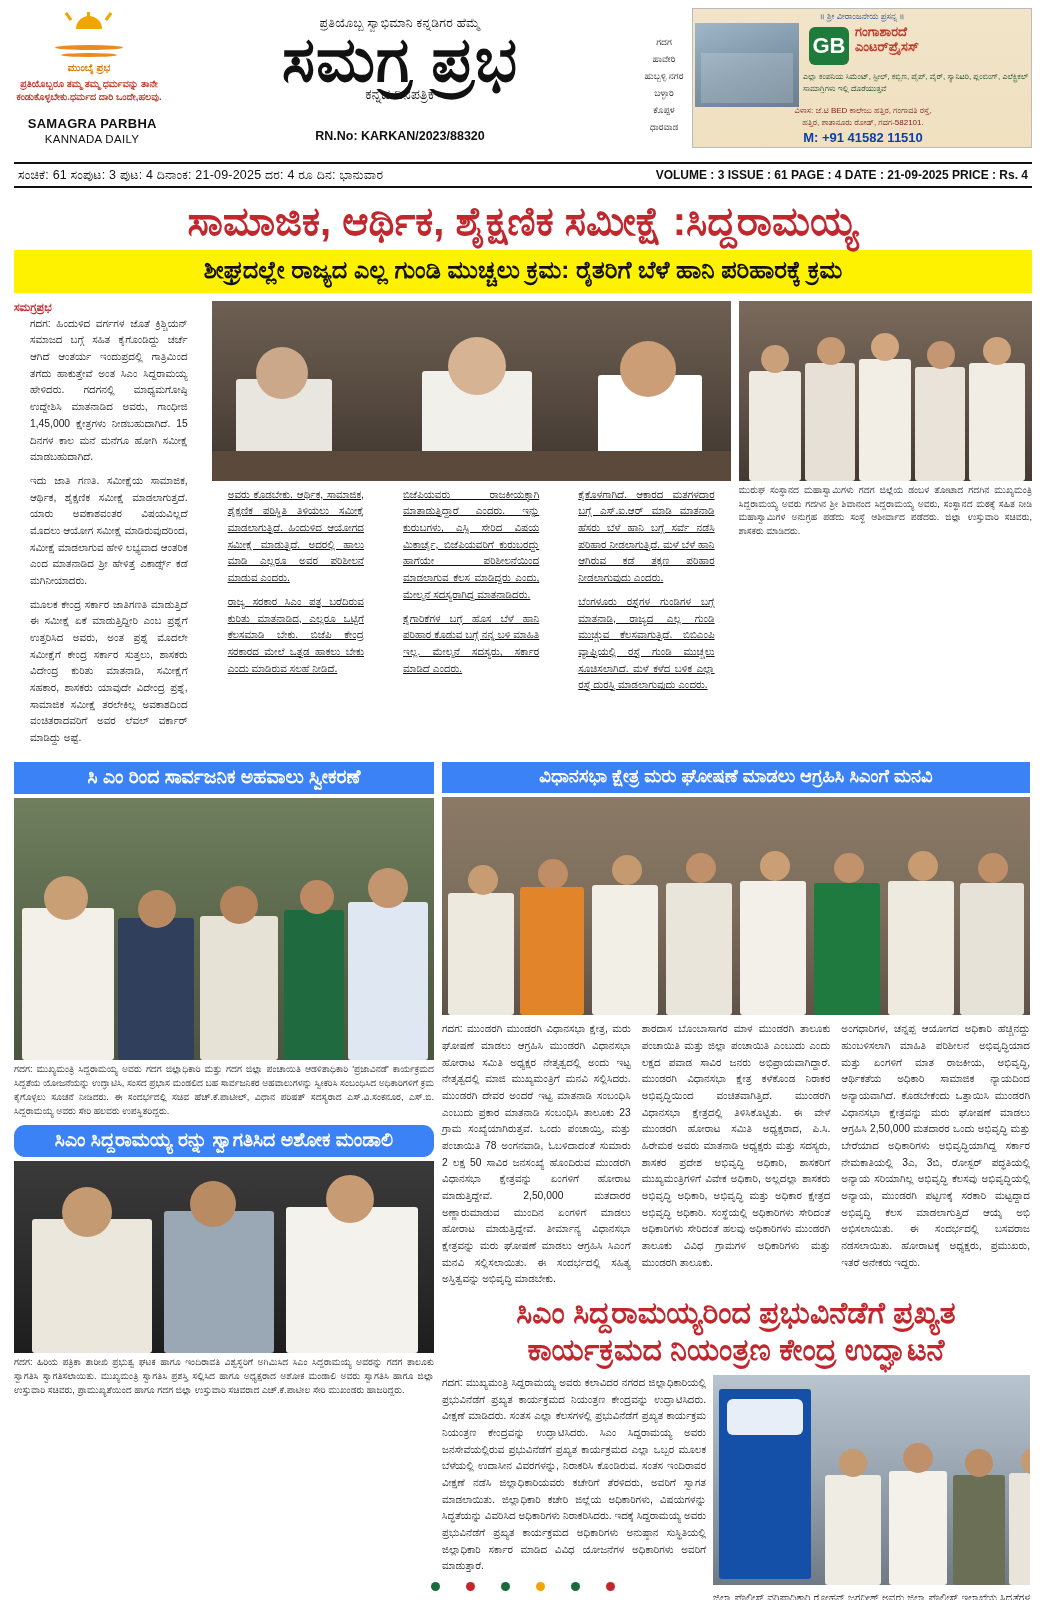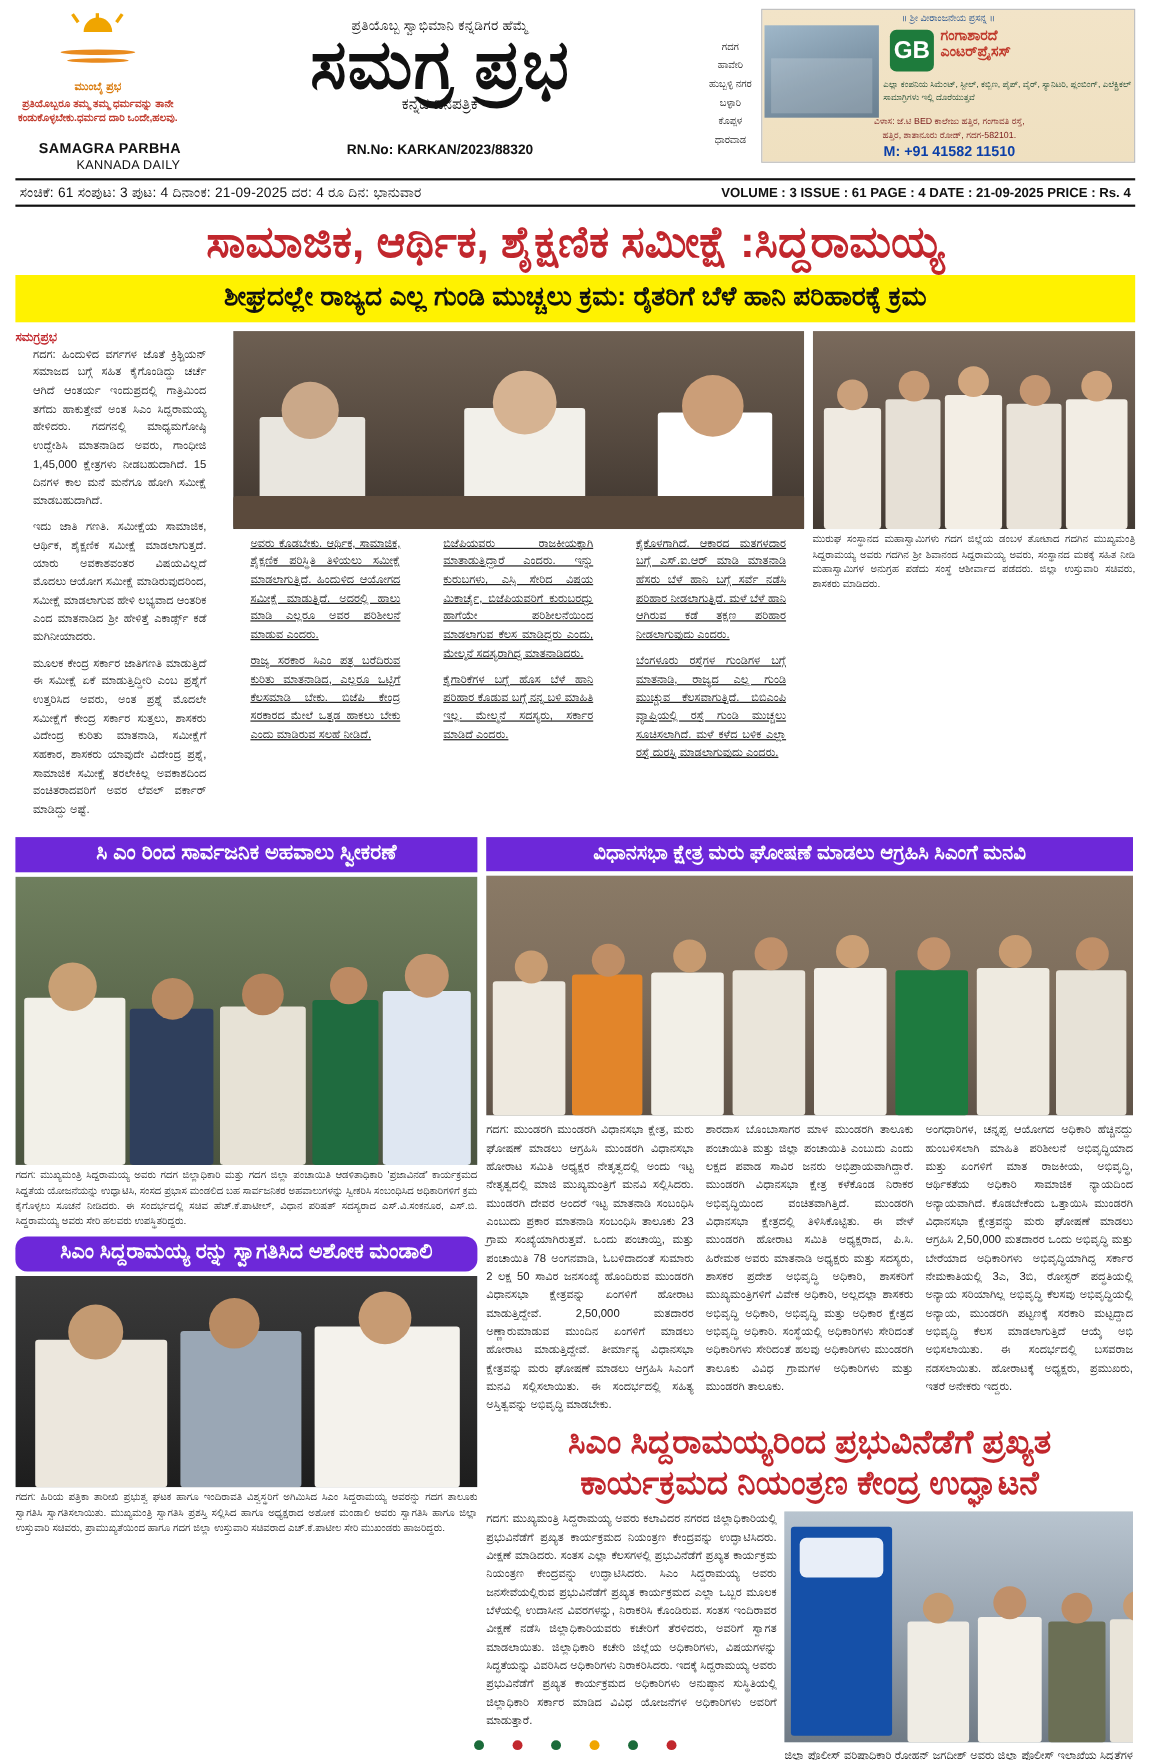--- a/index.html
+++ b/index.html
@@ -17,27 +17,27 @@
   .masthead { display:flex; align-items:flex-start; height:150px; }
   .mh-left { width:150px; text-align:center; padding-top:6px; }
   .mh-logo { width:76px; height:44px; margin:0 auto; position:relative; }
   .mh-logo .sun { position:absolute; left:50%; top:2px; transform:translateX(-50%);
       width:26px; height:13px; border-radius:13px 13px 0 0; background:#f0a500; }
   .mh-logo .ray { position:absolute; background:#f0a500; width:3px; height:9px; top:-2px; }
   .mh-logo .wave { position:absolute; bottom:8px; left:4px; width:68px; height:5px;
       border-radius:50%; background:#e98b1f; }
   .mh-logo .wave2 { position:absolute; bottom:1px; left:10px; width:56px; height:4px;
       border-radius:50%; background:#e98b1f; }
-  .mh-logo-name { font-size:10px; color:#d97706; margin-top:16px; font-weight:bold; }
+  .mh-logo-name { font-size:10px; color:#d97706; margin-top:4px; font-weight:bold; }
   .mh-tagline-left { font-size:9.5px; color:#c0392b; line-height:1.35; margin-top:4px; font-weight:bold;}
   .mh-center { flex:1; text-align:center; }
   .mh-top-tag { font-size:12.5px; color:#111; margin-top:8px; letter-spacing:.2px; }
   .mh-title { font-size:62px; font-weight:bold; line-height:1.05; letter-spacing:1px; color:#111; margin-top:-4px;}
   .mh-sub { font-size:14px; color:#111; margin-top:-6px; }
-  .mh-eng { font-size:13px; font-weight:bold; letter-spacing:.3px; margin-top:12px; text-align:right; padding-left:6px;}
+  .mh-eng { font-size:13px; font-weight:bold; letter-spacing:.3px; margin-top:12px; text-align:center; padding-left:6px;}
   .mh-eng span.small { font-weight:normal; font-size:11.5px; }
   .mh-editions { width:56px; font-size:9px; line-height:1.9; color:#222; padding-top:26px; text-align:center;}
   .mh-ad { width:340px; height:140px; border:1px solid #bbb; position:relative; overflow:hidden;
       background:linear-gradient(180deg,#f2e4c8 0%, #efe0c0 100%); }
   .mh-ad-top { text-align:center; font-size:8.5px; color:#1a4b8c; padding:2px 0 0; }
   .mh-ad-photo { position:absolute; left:2px; top:14px; width:104px; height:84px;
       background:linear-gradient(160deg,#9fb7c9,#7d94a6 55%, #6a7f90);}
   .mh-ad-photo:after{content:"";position:absolute;left:6px;top:30px;width:92px;height:50px;background:rgba(255,255,255,.18);}
   .mh-ad-logo { position:absolute; left:116px; top:18px; width:40px; height:38px; border-radius:6px;
       background:#1e7b3c; color:#fff; font-size:22px; font-weight:bold; text-align:center; line-height:38px;}
@@ -69,21 +69,21 @@
 
   .byline { color:#c1272d; font-weight:bold; font-size:11px; margin-bottom:2px; }
   .body { font-size:10.3px; line-height:1.62; text-align:justify; color:#1a1a1a; }
   .body p { margin:0 16px 7px; }
 
   
   .photo { position:relative; overflow:hidden; background:#cfd6da; }
   .photo .sky { position:absolute; inset:0; }
   .cap { font-size:9.2px; line-height:1.5; text-align:justify; margin-top:3px; color:#222;}
 
-  .secthead { background:#6d28d9; color:#fff; font-weight:bold; text-align:center;
+  .secthead { background:#3b82f6; color:#fff; font-weight:bold; text-align:center;
       font-size:19px; padding:4px 6px 6px; line-height:1.2; }
   .secthead.red2 { font-size:18px; }
   .redtitle { color:#c1272d; font-weight:bold; text-align:center; font-size:30px; line-height:1.25; padding:6px 2px;}
 
   .threecol { display:flex; gap:7px; }
   .threecol > div { flex:1; }
   .twocol { display:flex; gap:7px; }
   .twocol > div { flex:1; }
   .bottomband { position:absolute; left:14px; right:14px; bottom:6px; height:12px; }
   .dots { display:flex; justify-content:center; gap:26px; }

